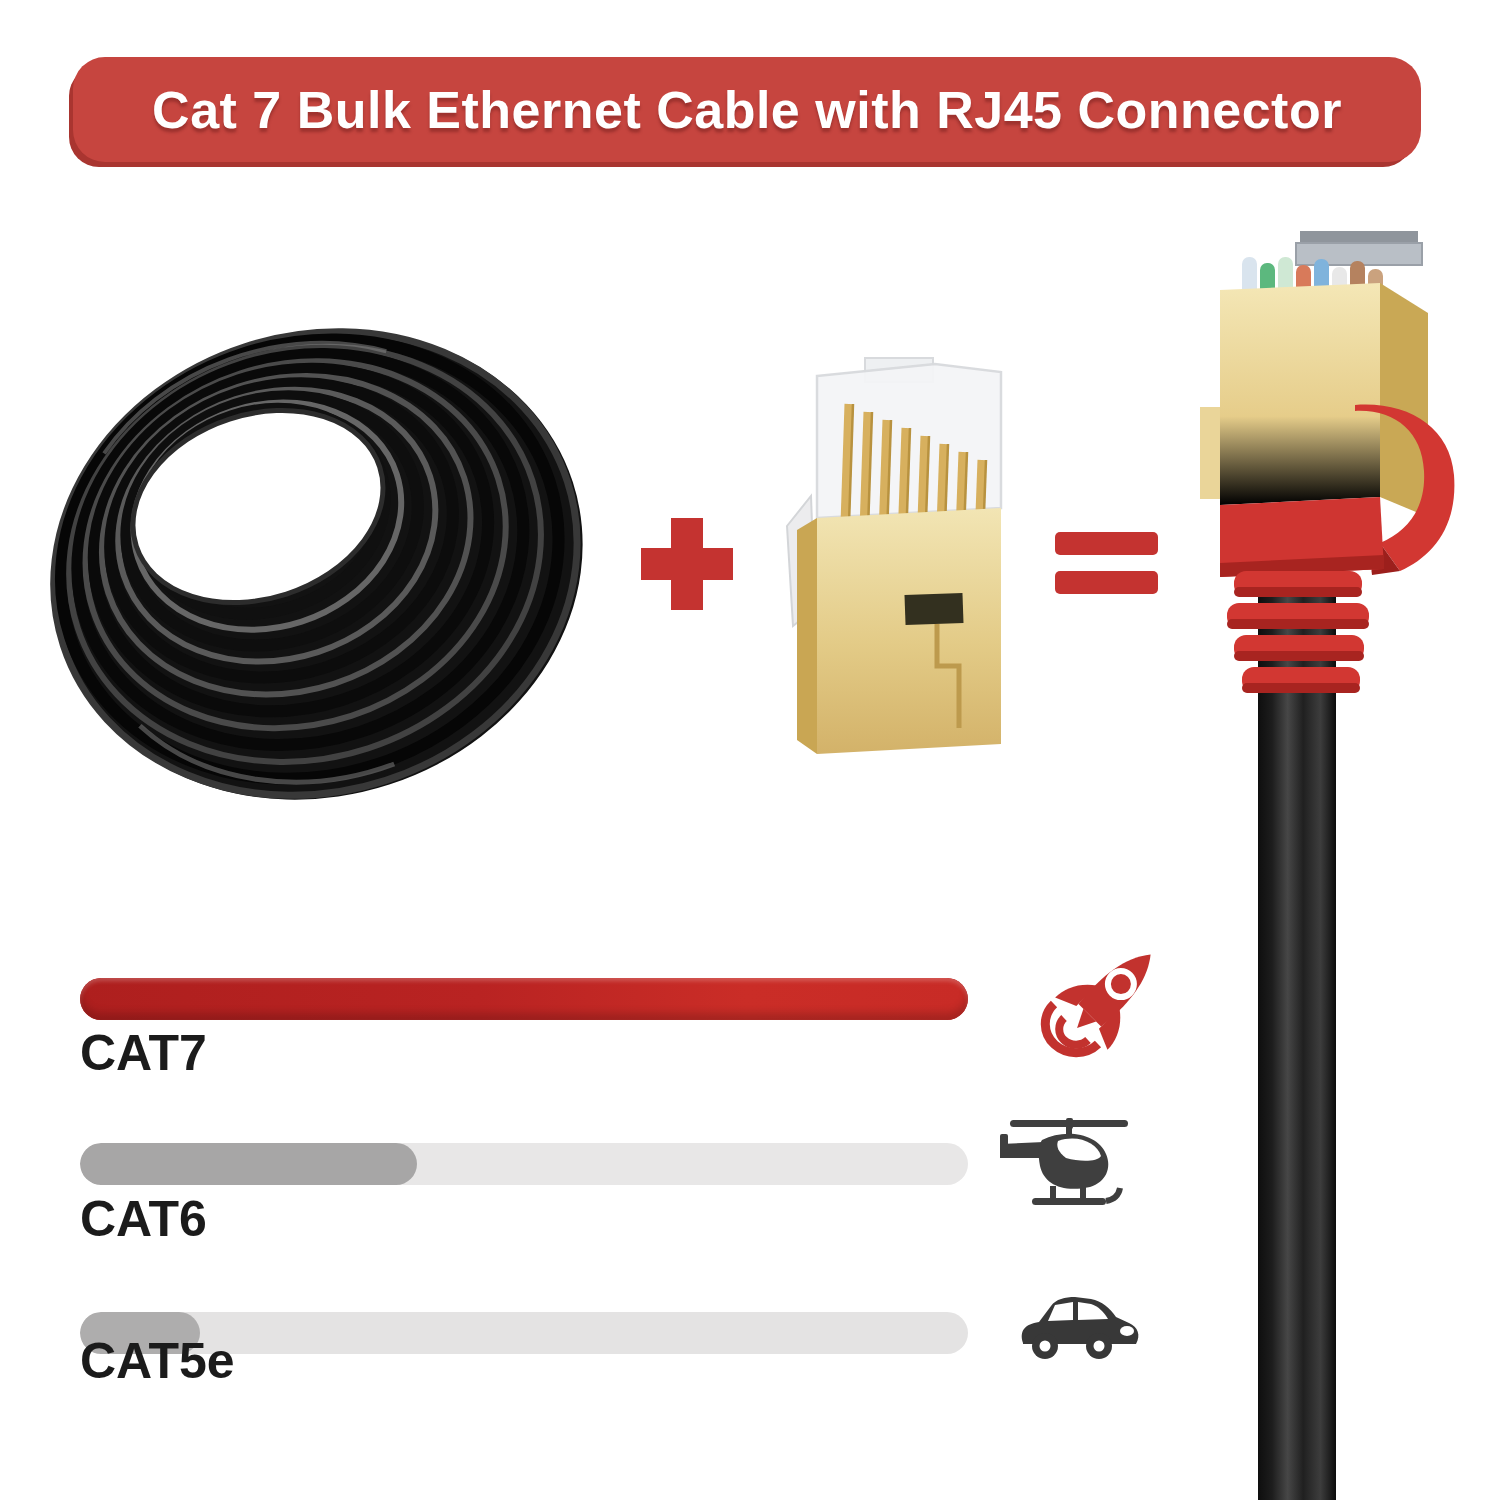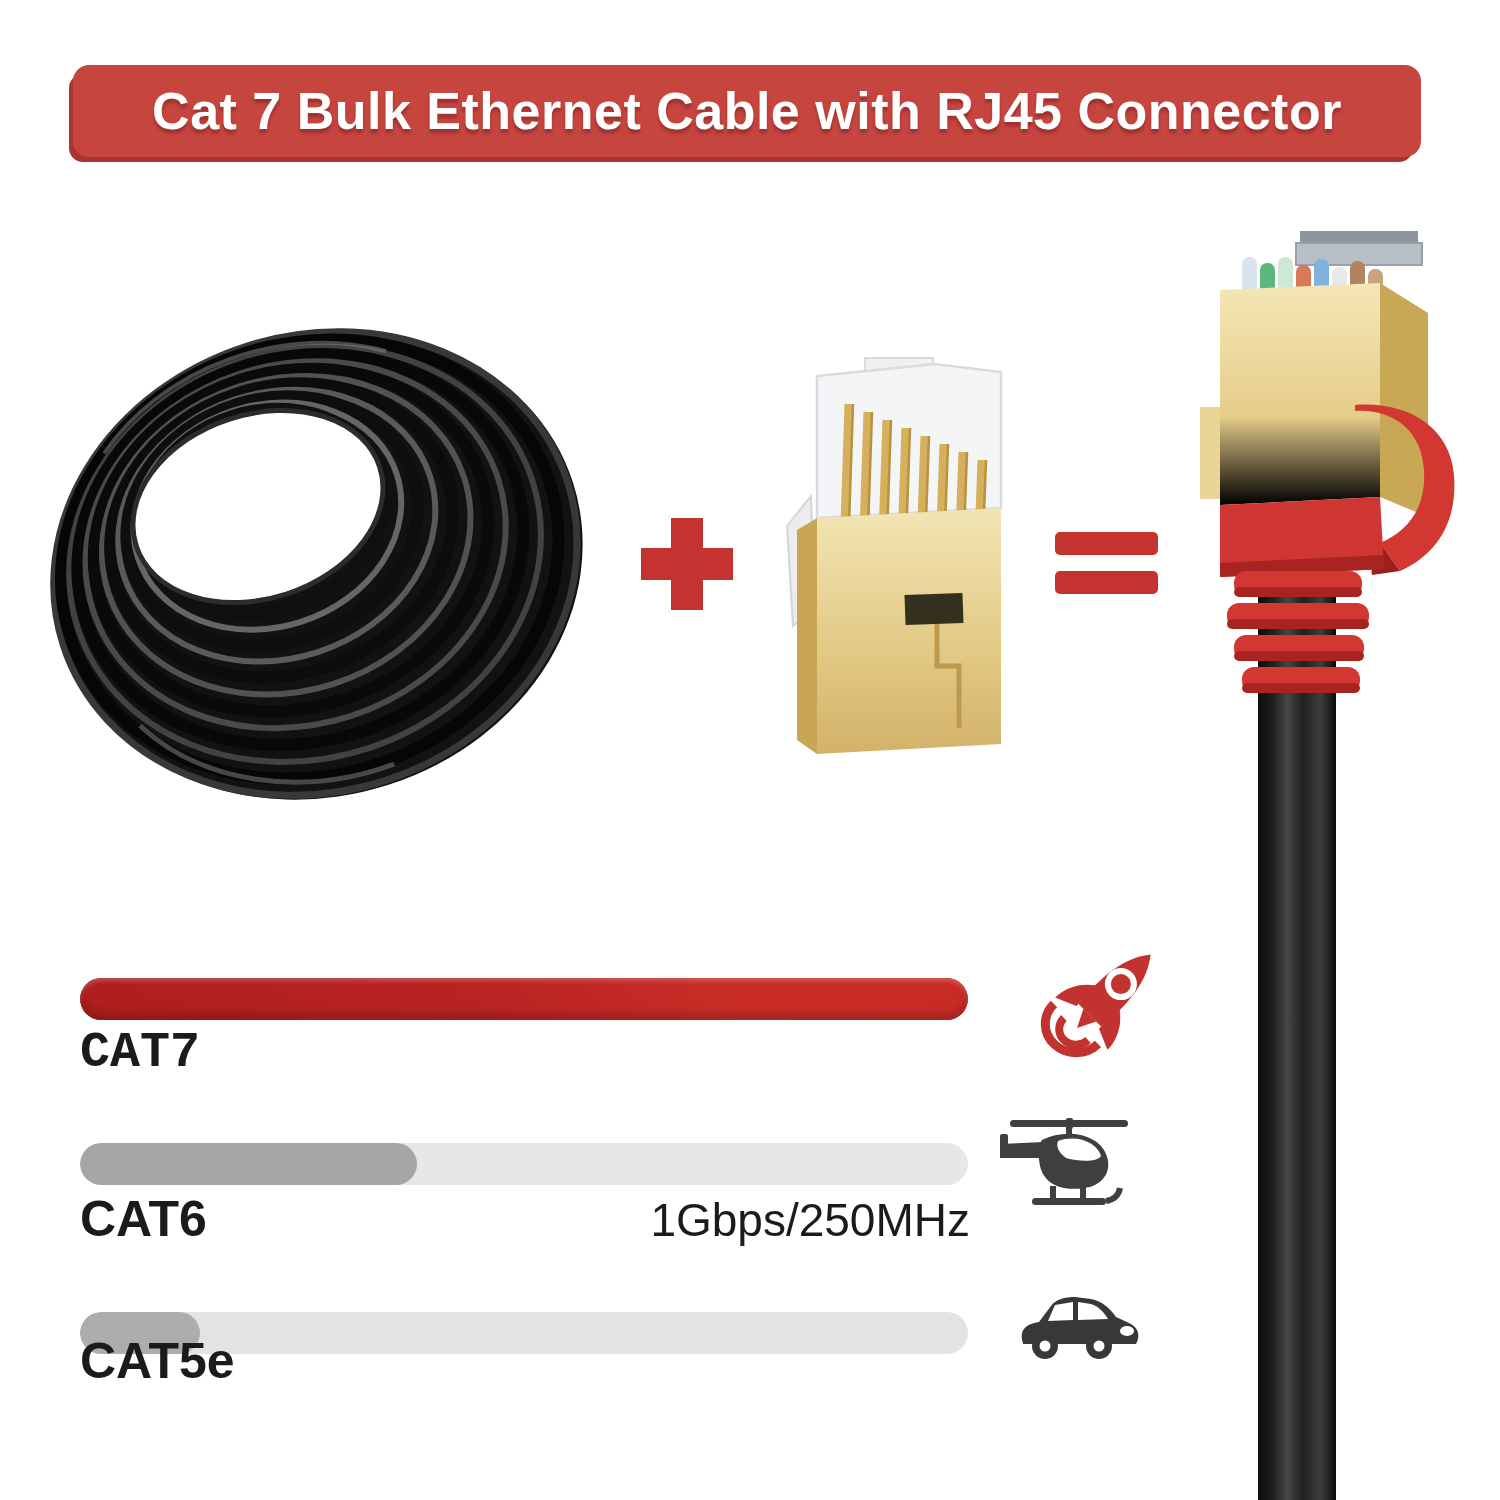--- a/index.html
+++ b/index.html
@@ -1,23 +1,23 @@
 <!DOCTYPE html>
 <html><head>
 <meta charset="utf-8">
 <style>
   html,body{margin:0;padding:0;background:#ffffff;}
   #canvas{position:relative;width:1500px;height:1500px;background:#ffffff;overflow:hidden;
           font-family:"Liberation Sans", sans-serif;}
 
   
-  .banner{position:absolute;left:73px;top:57px;width:1348px;height:92px;
-          background:#c6453f;border-radius:16px;
+  .banner{position:absolute;left:73px;top:57px;width:1348px;height:105px;
+          background:#c6453f;border-radius:32px;
           box-shadow:-6px 7px 0 -2px #a93530;
-          display:flex;align-items:center;justify-content:center;margin-top:8px;}
+          display:flex;align-items:center;justify-content:center;}
   .banner span{color:#ffffff;font-weight:bold;font-size:52px;letter-spacing:.5px;
                text-shadow:0 4px 3px rgba(80,15,15,.35);white-space:nowrap;}
 
   
   .hero-svg{position:absolute;}
   #coil   {left:28px;  top:233px; width:578px; height:658px;}
   #plug   {left:785px; top:356px; width:247px; height:408px;}
   #cableR {left:1150px;top:225px; width:350px; height:1275px;}
   .plus-sign{left:637px;top:514px;width:100px;height:100px;}
   .equals-sign{position:absolute;left:1055px;top:532px;width:103px;height:62px;
@@ -32,21 +32,21 @@
                   box-shadow:inset 0 -7px 9px rgba(0,0,0,.18), inset 0 3px 4px rgba(255,255,255,.22);}
   .row-cat6 .track{background:#e8e7e7;}
   .row-cat6 .fill{background:#a7a6a6;}
   .row-cat5e .track{background:#e4e3e3;}
   .row-cat5e .fill{background:#aeadad;}
 
   .labels{position:absolute;left:80px;width:890px;display:flex;
           justify-content:space-between;align-items:baseline;color:#1b1b1b;line-height:1;}
   .labels .cat{font-size:50px;font-weight:bold;}
   .labels .val{font-size:46px;}
-  .labels.bold .cat,.labels.bold .val{font-weight:bold;font-family:Liberation Mono, monospace;}
+  .labels.bold .cat,.labels.bold .val{font-weight:bold;}
 
   .icon-box{position:absolute;}
 </style>
 </head>
 <body>
 
 <div id="canvas">
 
   <div class="banner">
     <span>Cat 7 Bulk Ethernet Cable with RJ45 Connector</span>
@@ -188,21 +188,20 @@
       <span class="cat">CAT7</span>
     </div>
   </div>
 
   <div class="row-cat6">
     <div class="track" style="top:1143px">
       <div class="fill" style="width: 38%;"></div>
     </div>
     <div class="labels" style="top:1194px">
       <span class="cat">CAT6</span>
-      <span class="val">1Gbps/250MHz</span>
     </div>
   </div>
 
   <div class="row-cat5e">
     <div class="track" style="top:1312px">
       <div class="fill" style="width: 13.5%;"></div>
     </div>
     <div class="labels" style="top:1336px">
       <span class="cat">CAT5e</span>
     </div>

